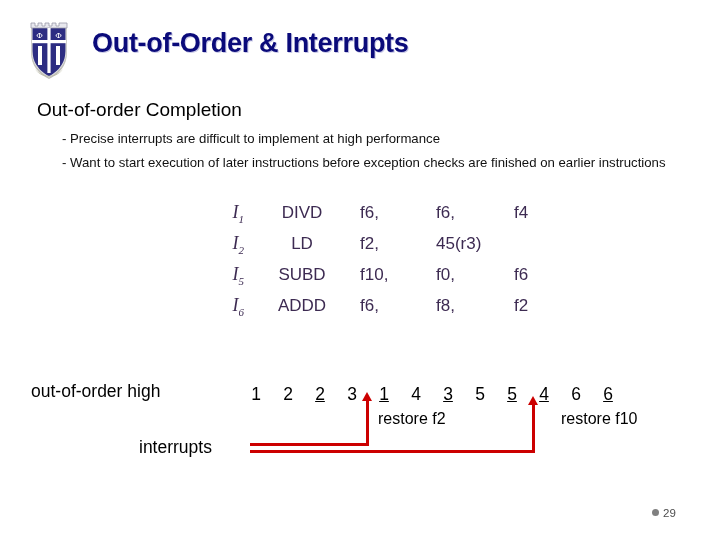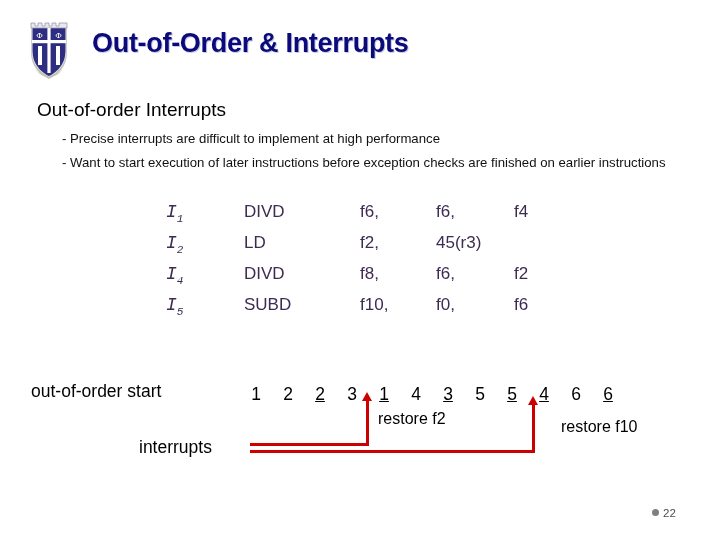--- a/index.html
+++ b/index.html
@@ -64,23 +64,23 @@
     font-size: 17px;
     color: #3d2b52;
     border-collapse: collapse;
   }
   #instr-table td {
     padding: 0 0 2px 0;
     vertical-align: baseline;
     line-height: 22.5px;
     white-space: nowrap;
   }
-  .c-label  { width: 78px; font-family: Liberation Mono, monospace; font-style: italic; font-size: 18px; }
+  .c-label  { width: 78px; font-family: Liberation Serif, serif; font-style: italic; font-size: 18px; text-align: right; }
   .c-label sub { font-size: 11px; font-style: italic; }
-  .c-op     { width: 116px; }
+  .c-op     { width: 116px; text-align: center; }
   .c-a      { width: 76px; }
   .c-b      { width: 78px; }
   .c-c      { width: 40px; }
 
   
   #timeline-label {
     position: absolute;
     left: 31px;
     top: 381px;
     font-size: 17.5px;
@@ -103,21 +103,21 @@
   #seq .slot.u span { text-decoration: underline; }
 
   .restore-label {
     position: absolute;
     top: 410px;
     font-size: 16px;
     color: #000000;
     white-space: nowrap;
   }
   #restore-f2  { left: 378px; }
-  #restore-f10 { left: 561px; margin-top: 8px; }
+  #restore-f10 { left: 561px; }
 
   #interrupts-label {
     position: absolute;
     left: 139px;
     top: 437px;
     font-size: 17.5px;
     color: #000000;
     white-space: nowrap;
     text-align: center;
   }
@@ -185,71 +185,71 @@
   <text x="32.5" y="18" font-family="DejaVu Serif, serif" font-size="8" fill="#ffffff" text-anchor="middle">Φ</text>
 
   <rect x="12" y="26" width="4" height="19" fill="#ffffff"></rect>
   <rect x="30" y="26" width="4" height="19" fill="#ffffff"></rect>
 
   <path d="M9 49 C16 58 30 58 37 49 C31 59 15 59 9 49 Z" fill="#bdbda8"></path>
 </svg>
 
 <div id="slide-title" style="color: rgb(10, 10, 122);">Out-of-Order &amp; Interrupts</div>
 
-<div id="section-heading">Out-of-order Interrupts</div>
+<div id="section-heading">Out-of-order Completion</div>
 <div class="bullet-line" id="bullet-1">- Precise interrupts are difficult to implement at high performance</div>
 <div class="bullet-line" id="bullet-2">- Want to start execution of later instructions before exception checks are finished on earlier instructions</div>
 
 <table id="instr-table" style="color: rgb(61, 43, 82);">
   <tbody>
       <tr>
         <td class="c-label">I<sub>1</sub></td>
         <td class="c-op">DIVD</td>
         <td class="c-a">f6,</td>
         <td class="c-b">f6,</td>
         <td class="c-c">f4</td>
       </tr>
       <tr>
         <td class="c-label">I<sub>2</sub></td>
         <td class="c-op">LD</td>
         <td class="c-a">f2,</td>
         <td class="c-b">45(r3)</td>
         <td class="c-c"></td>
       </tr>
       <tr>
-        <td class="c-label">I<sub>4</sub></td>
-        <td class="c-op">DIVD</td>
-        <td class="c-a">f8,</td>
-        <td class="c-b">f6,</td>
-        <td class="c-c">f2</td>
-      </tr>
-      <tr>
         <td class="c-label">I<sub>5</sub></td>
         <td class="c-op">SUBD</td>
         <td class="c-a">f10,</td>
         <td class="c-b">f0,</td>
         <td class="c-c">f6</td>
       </tr>
+      <tr>
+        <td class="c-label">I<sub>6</sub></td>
+        <td class="c-op">ADDD</td>
+        <td class="c-a">f6,</td>
+        <td class="c-b">f8,</td>
+        <td class="c-c">f2</td>
+      </tr>
     </tbody>
 </table>
 
-<div id="timeline-label">out-of-order start</div>
+<div id="timeline-label">out-of-order high</div>
 <div id="seq"><span class="slot"><span>1</span></span><span class="slot"><span>2</span></span><span class="slot u"><span>2</span></span><span class="slot"><span>3</span></span><span class="slot u"><span>1</span></span><span class="slot"><span>4</span></span><span class="slot u"><span>3</span></span><span class="slot"><span>5</span></span><span class="slot u"><span>5</span></span><span class="slot u"><span>4</span></span><span class="slot"><span>6</span></span><span class="slot u"><span>6</span></span></div>
 
 <div class="restore-label" id="restore-f2">restore f2</div>
 <div class="restore-label" id="restore-f10">restore f10</div>
 
 <div id="interrupts-label">interrupts</div>
 
 <div class="rline" id="rl-h-upper" style="background: rgb(204, 0, 0);"></div>
 <div class="rline" id="rl-v-upper" style="background: rgb(204, 0, 0);"></div>
 <div class="arrowhead" id="ah-upper" style="border-bottom-color: rgb(204, 0, 0);"></div>
 
 <div class="rline" id="rl-h-lower" style="background: rgb(204, 0, 0);"></div>
 <div class="rline" id="rl-v-lower" style="background: rgb(204, 0, 0);"></div>
 <div class="arrowhead" id="ah-lower" style="border-bottom-color: rgb(204, 0, 0);"></div>
 
 <div id="footer-left">
   <span class="footer-dot" style="background: rgb(128, 128, 128);"></span><span class="footer-text">ECE 252 / CPS 220</span>
 </div>
 <div id="footer-right">
-  <span class="footer-dot" style="background: rgb(128, 128, 128);"></span><span class="footer-text">22</span>
+  <span class="footer-dot" style="background: rgb(128, 128, 128);"></span><span class="footer-text">29</span>
 </div>
 
 </body></html>

